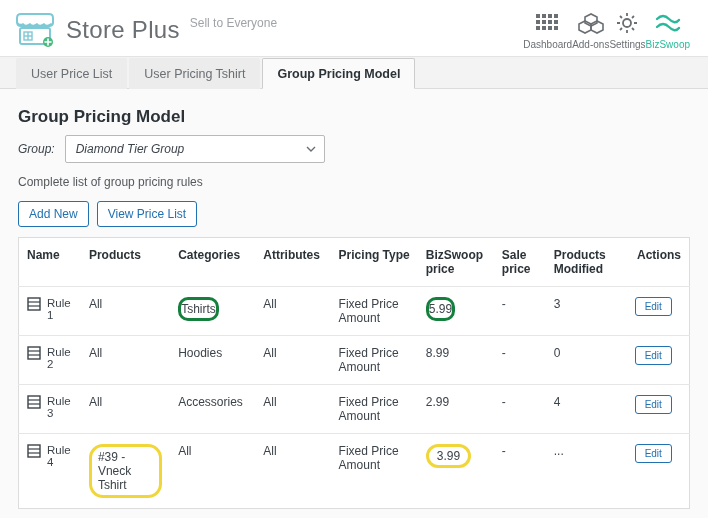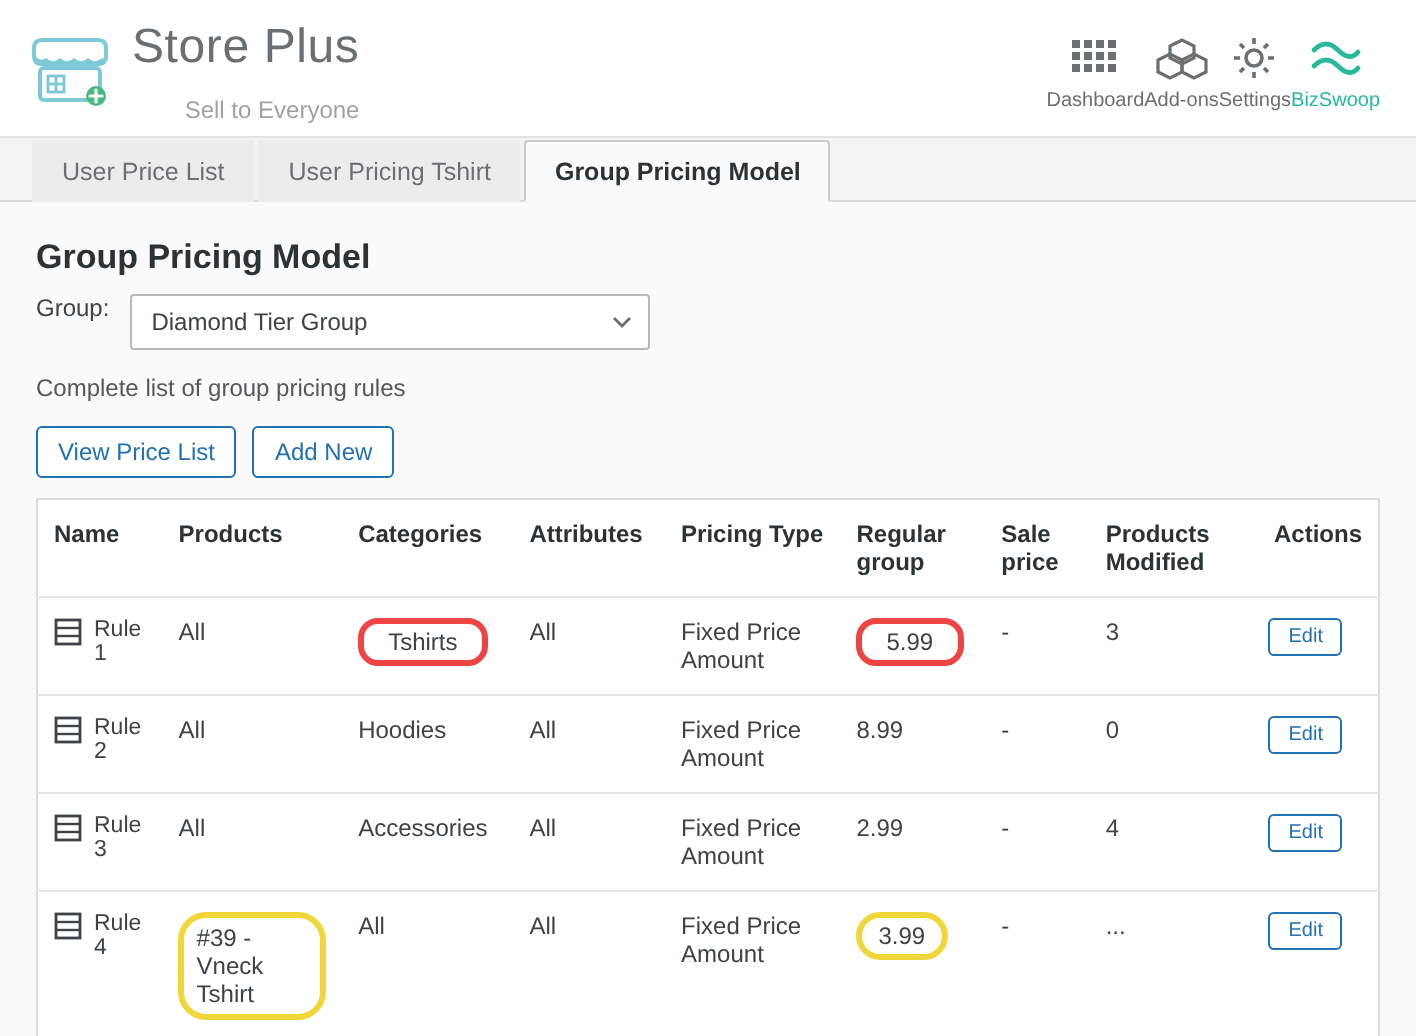--- a/index.html
+++ b/index.html
@@ -1,49 +1,49 @@
 <!DOCTYPE html>
 <html><head>
 <meta charset="utf-8">
 <style>
   * { box-sizing: border-box; }
   html, body { margin:0; padding:0; font-family: -apple-system, BlinkMacSystemFont, "Segoe UI", Helvetica, Arial, sans-serif; color:#3c434a; background:#fff; }
   .page { width:708px; min-height:518px; position:relative; }
   
   .hdr { display:flex; align-items:center; padding:10px 18px 6px 14px; }
   .logo { width:42px; height:36px; margin-right:10px; position:relative; }
-  .brand { display:flex; align-items:flex-end; gap:10px;flex-direction:column; }
+  .brand { display:flex; align-items:flex-start; gap:10px; }
   .brand h1 { margin:0; font-size:24px; font-weight:400; color:#6a6f73; letter-spacing:0.3px; }
   .brand .tag { font-size:12px; color:#9fa3a7; }
   .navicons { margin-left:auto; display:flex; align-items:flex-start; }
   .navitem { text-align:center; font-size:10px; color:#6a6f73; line-height:1; }
   .navitem .ic { height:26px; display:flex; align-items:center; justify-content:center; margin-bottom:4px; }
   .navitem.biz { color:#28b99b; }
   
   .tabstrip { background:#f3f3f3; border-top:1px solid #e3e3e3; padding:0 16px; display:flex; gap:0; border-bottom:1px solid #dcdcdc; }
   .tab { border:1px solid transparent; border-bottom:none; padding:8px 14px 7px; font-size:12.5px; color:#6a6f73; background:#ececec; margin-right:2px; border-radius:2px 2px 0 0; cursor:pointer; position:relative; top:1px; }
   .tab.active { background:#fafafa; border:1px solid #ccc; border-bottom:1px solid #fafafa; color:#2c3338; font-weight:600; }
   
   .content { background:#fafafa; padding:12px 18px 20px; }
   h2.section { font-size:17px; font-weight:600; margin:6px 0 8px; color:#2c3338; }
   .help { font-size:12px; color:#55595d; margin:0 0 12px; }
-  .row { display:flex; gap:10px; margin-bottom:12px; }
+  .row { display:flex; align-items:center; gap:10px; margin-bottom:12px;font-style:italic; }
   .row label { font-size:12px; color:#3c434a; }
   .select { width:260px; height:28px; border:1px solid #b9b9b9; background:#fff; font-size:12px; color:#3c434a; display:flex; align-items:center; padding:0 10px; position:relative; border-radius:2px; }
   .select .caret { position:absolute; right:8px; top:50%; transform:translateY(-50%); }
   .btns { display:flex; gap:8px; margin-bottom:10px; }
   .btn { border:1px solid #2271b1; color:#2271b1; background:#fff; font-size:12px; padding:5px 10px; border-radius:3px; cursor:pointer; }
   .btn.sm { font-size:10px; padding:3px 9px; }
   
   table.grid { width:100%; border-collapse:collapse; border:1px solid #dcdcdc; background:#fff; font-size:12px; }
   table.grid th, table.grid td { border-top:1px solid #e6e6e6; padding:10px 8px; text-align:left; vertical-align:top; color:#3c434a; }
   table.grid thead th { font-weight:600; font-size:12px; color:#2c3338; border-top:none; }
   .rulelabel { font-size:11.5px; color:#3c434a; display:flex; align-items:center; gap:6px; flex-direction:row; align-items:flex-start; }
   .ruleicon { width:14px; height:14px; }
-  .hl-green { display:inline-block; border:3px solid #ef4444; border-radius:10px; padding:2px 12px; }
+  .hl-green { display:inline-block; border:3px solid #15803d; border-radius:10px; padding:2px 0; }
   .hl-yellow { display:inline-block; border:3px solid #f1d63a; border-radius:14px; padding:2px 8px; }
   .hl-yellow.wide { padding:3px 6px; }
   td.actions { text-align:right; padding-right:10px; }
   svg { display:block; }
 </style>
 </head>
 <body>
 <div class="page">
 
 <div class="hdr">
@@ -139,22 +139,22 @@
         <svg width="10" height="6">
               <path d="M1 1 L5 5 L9 1" fill="none" stroke="#6a6f73" stroke-width="1.4"></path>
             </svg>
       </span>
     </div>
   </div>
 
   <p class="help">Complete list of group pricing rules</p>
 
   <div class="btns">
+    <button class="btn">Add New</button>
     <button class="btn">View Price List</button>
-    <button class="btn">Add New</button>
   </div>
 
   <table class="grid">
     <colgroup>
       <col style="width:56px">
           <col style="width:86px">
           <col style="width:82px">
           <col style="width:70px">
       <col style="width:84px">
           <col style="width:64px">
@@ -162,21 +162,21 @@
           <col style="width:78px">
           <col style="width:60px">
     </colgroup>
     <thead>
       <tr>
         <th>Name</th>
         <th>Products</th>
         <th>Categories</th>
         <th>Attributes</th>
         <th>Pricing Type</th>
-        <th>Regular group</th>
+        <th>BizSwoop price</th>
         <th>Sale price</th>
         <th>Products Modified</th>
         <th style="text-align:right">Actions</th>
       </tr>
     </thead>
     <tbody id="rowsbody">
           <tr>
             <td>
               <div class="rulelabel">
                 <span>

